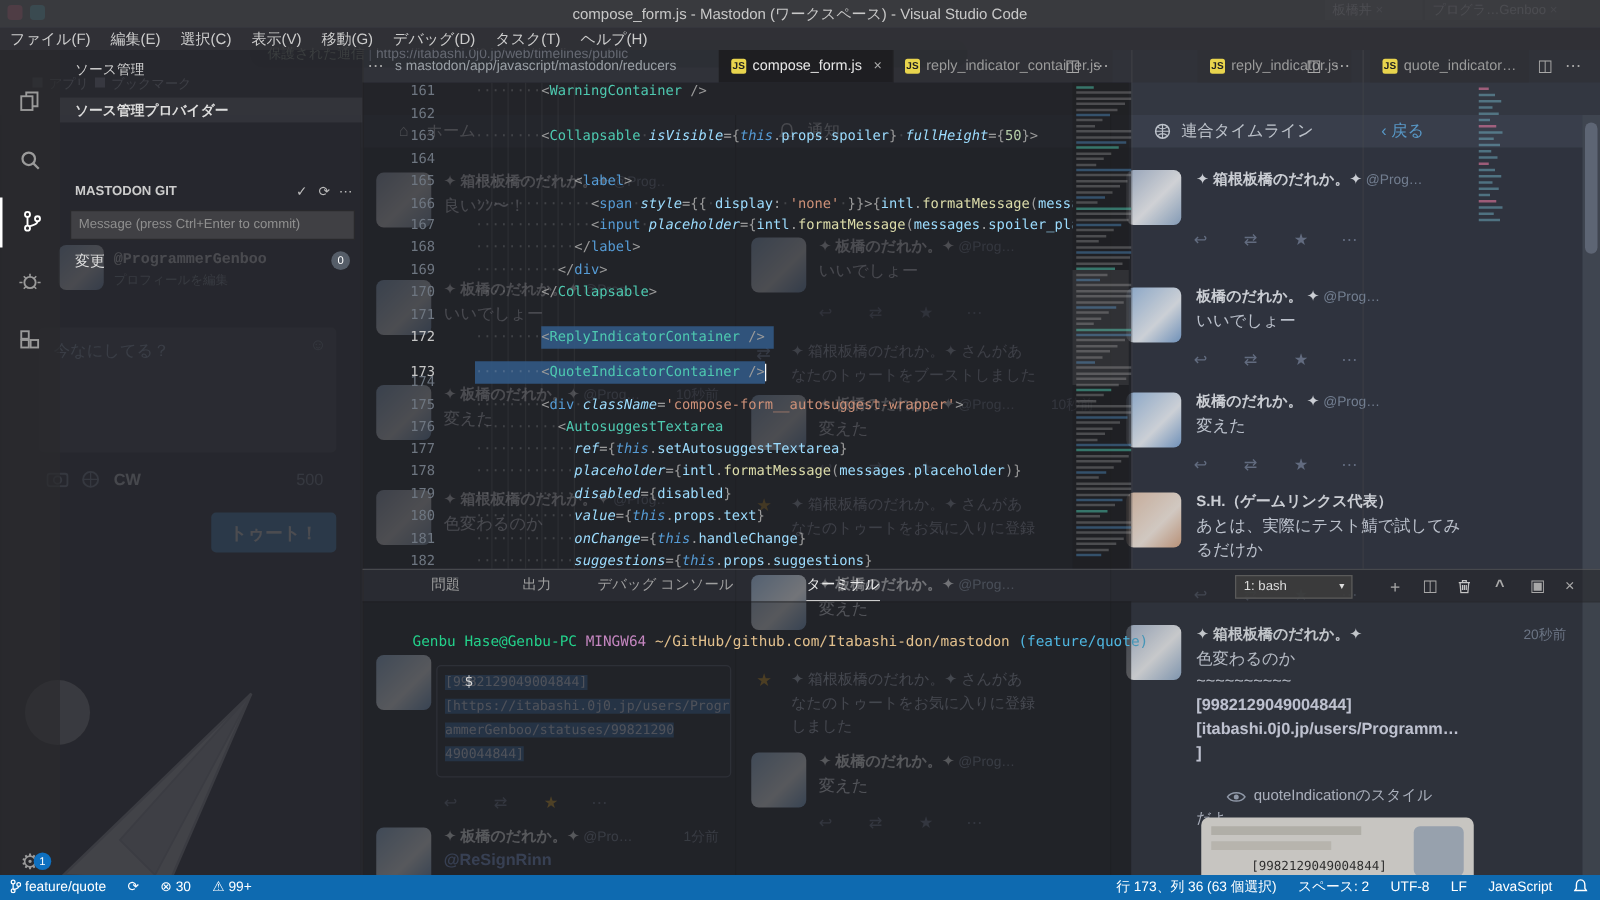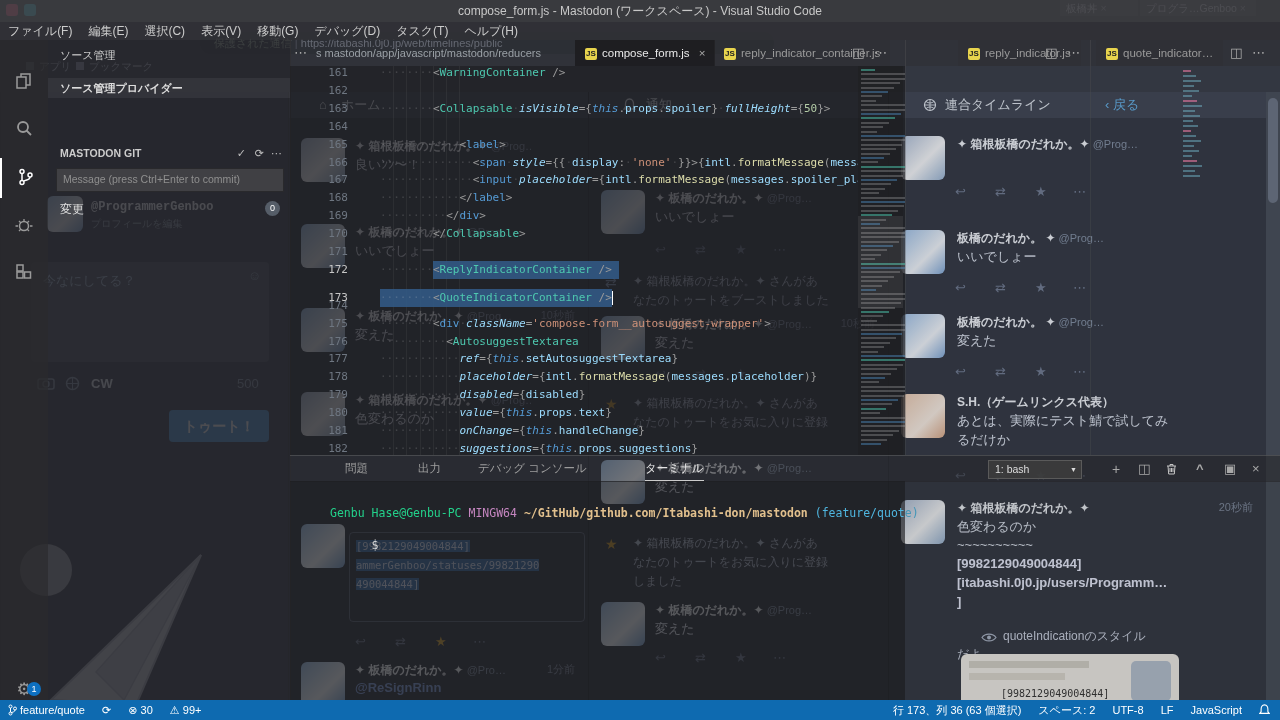--- a/index.html
+++ b/index.html
@@ -64,21 +64,21 @@
   .vr{color:#9cdcfe;} .fn{color:#dcdcaa;} .nu{color:#b5cea8;}
   .iguide{position:absolute;top:0;bottom:0;width:1px;background:rgba(255,255,255,.05);}
   #minimap{position:absolute;left:568px;top:0;width:45px;height:389px;background:rgba(30,30,32,.5);}
   #vs-ptabs{position:absolute;left:290px;top:455px;width:990px;height:26px;background:rgba(37,37,40,.62);
     border-top:1px solid rgba(128,128,128,.35);font-size:11.5px;line-height:25px;}
   .ptab{position:absolute;top:0;height:24px;color:#9f9f9f;}
   .ptab.active{color:#eaeaea;border-bottom:1px solid #cccccc;}
   #vs-panel{position:absolute;left:290px;top:481px;width:615px;height:219px;background:rgba(28,28,31,.72);}
   #vs-panelR{position:absolute;left:905px;top:481px;width:375px;height:219px;background:rgba(35,35,38,.22);}
   .tline{position:absolute;left:40px;font-family:"DejaVu Sans Mono",monospace;font-size:11.5px;white-space:pre;}
-  .tgreen{color:#23d18b;} .tpurple{color:#c586c0;} .tyellow{color:#e2c08d;font-weight:bold;} .tcyan{color:#4fb6e0;} .tplain{color:#d8d8d8;}
+  .tgreen{color:#23d18b;} .tpurple{color:#c586c0;} .tyellow{color:#e2c08d;} .tcyan{color:#4fb6e0;} .tplain{color:#d8d8d8;}
   #vs-status{position:absolute;left:0;top:700px;width:1280px;height:20px;background:#0e6ab0;
     color:#fff;font-size:11px;line-height:20px;}
   .st-item{display:inline-block;margin-right:14px;white-space:nowrap;}
   .ai{position:absolute;left:0;width:48px;height:40px;text-align:center;color:#9a9a9a;}
   .ai svg{margin-top:9px;}
   .vdiv{position:absolute;top:40px;height:415px;width:1px;background:rgba(90,90,90,.35);}
   .eact{position:absolute;top:0;height:26px;line-height:26px;font-size:13px;color:#a8a8a8;}
   .wbtn{position:absolute;top:0;width:34px;height:20px;text-align:center;line-height:20px;color:#d0d0d0;font-size:11px;}
 </style>
 </head>
@@ -157,20 +157,21 @@
         </div>
         <div class="abs" style="left: 0px; right: 0px; top: 298px;">
           <div class="av av-b" style="left: 12px; top: 2px;"></div>
           <div class="abs" style="left: 66px; top: 0px; right: 58px; height: 16px; overflow: hidden; white-space: nowrap;"><span class="mname">✦ 箱根板橋のだれか。✦</span><span class="mmeta"> @Prog…</span></div>
           <div class="mtext" style="left: 66px; top: 20px;">色変わるのか</div>
         </div>
         <div class="abs" style="left: 0px; right: 0px; top: 430px;">
           <div class="av av-a" style="left: 12px; top: 2px;"></div>
           <div class="mcard" style="left: 60px; top: 10px; width: 222px; height: 80px;">
             <div><span>[9982129049004844]</span></div>
+            <div><span>[https://itabashi.0j0.jp/users/Progr</span></div>
             <div><span>ammerGenboo/statuses/99821290</span></div>
             <div><span>490044844]</span></div>
           </div>
         </div>
         <div class="abs" style="left: 66px; top: 542px; width: 220px; height: 16px;">
           <span class="mico" style="left: 0px;">↩</span>
           <span class="mico" style="left: 40px;">⇄</span>
           <span class="mico" style="left: 80px; color: rgb(209, 161, 58);">★</span>
           <span class="mico" style="left: 118px;">⋯</span>
         </div>

